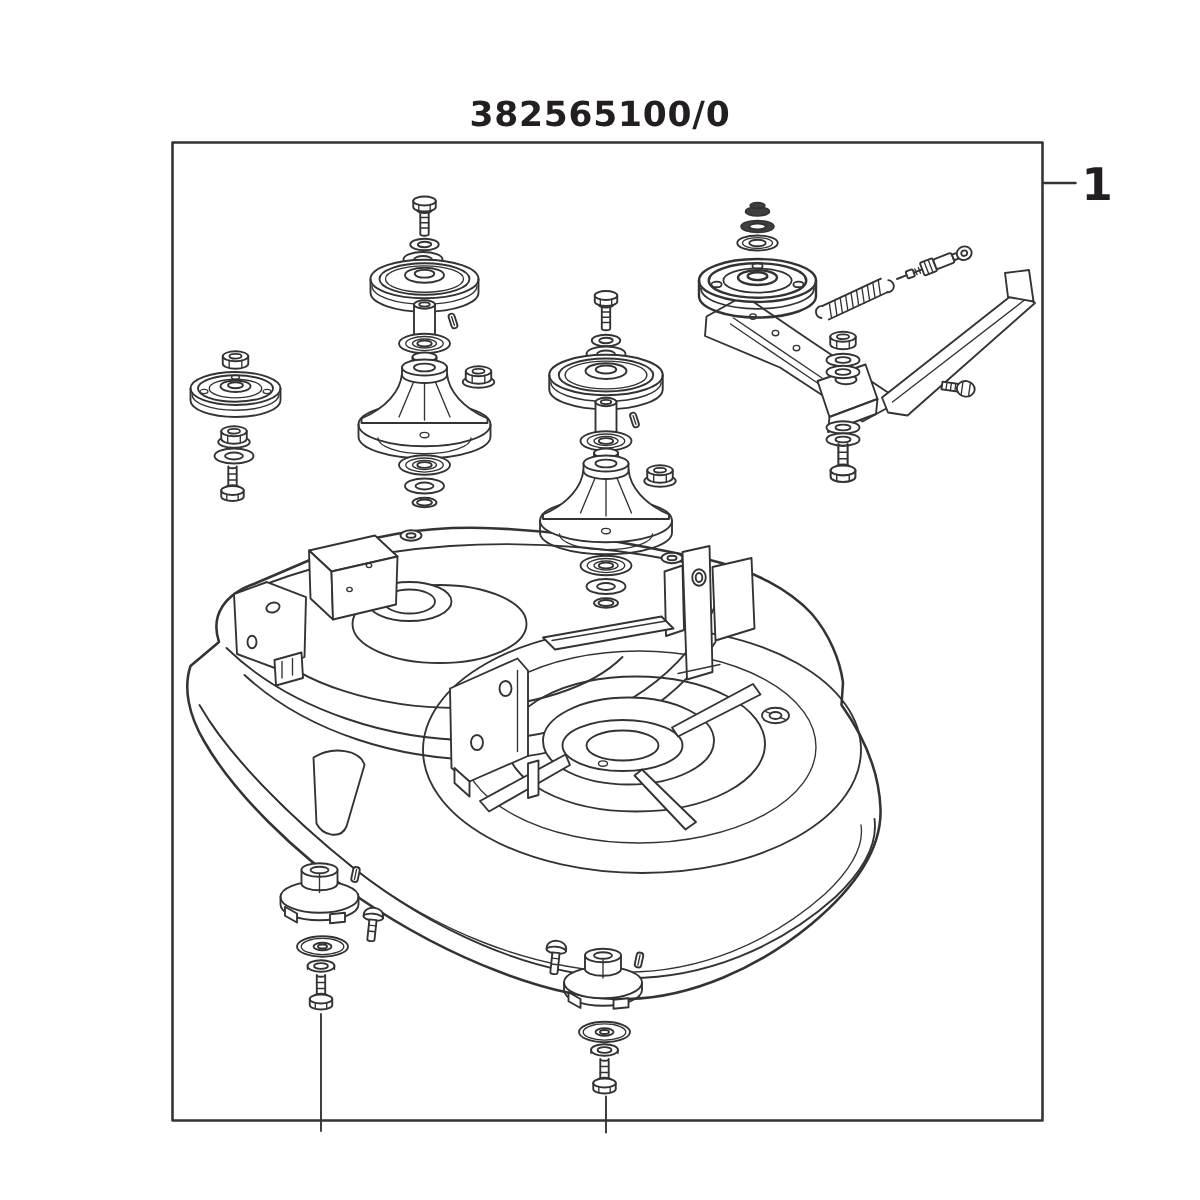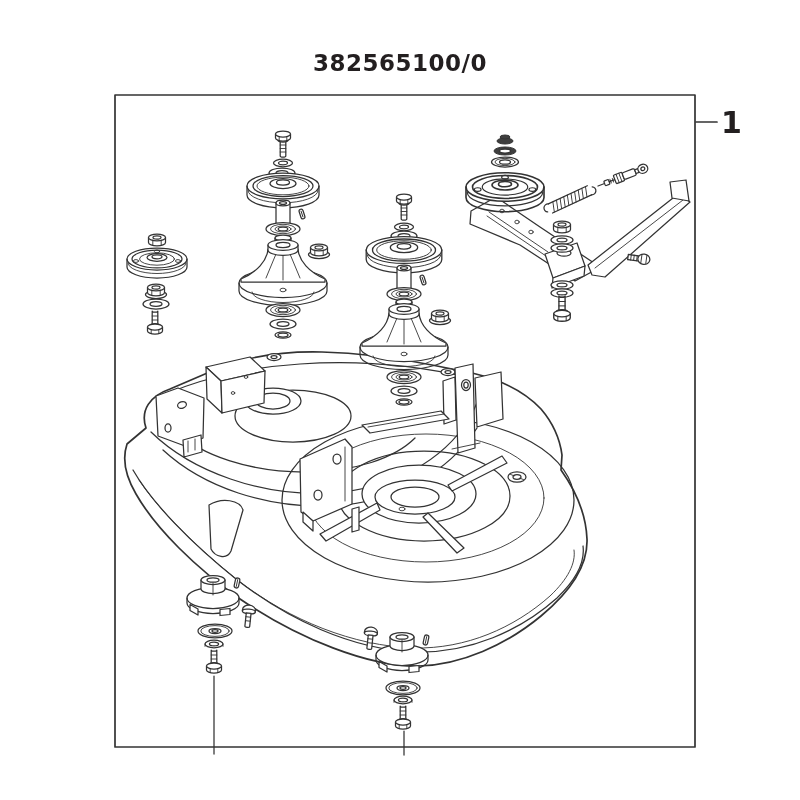--- a/index.html
+++ b/index.html
@@ -1,19 +1,19 @@
 <!DOCTYPE html>
 <html style="--ink: #333333;"><head>
 <meta charset="utf-8">
 <style>
   :root { --ink:#333333; }
   html,body { margin:0; padding:0; background:#ffffff; }
   .stage { position:relative; width:800px; height:800px; background:#fff; overflow:hidden;
            font-family:"DejaVu Sans","Liberation Sans",sans-serif; }
-  .title { position:absolute; top:50px; left:0; width:800px; text-align:center;
+  .title { position:absolute; top:64px; left:0; width:800px; text-align:center;
            font-size:23px; font-weight:bold; color:#231f20; letter-spacing:.5px; }
   svg.diagram { position:absolute; left:0; top:0; }
   .s  { stroke:var(--ink); stroke-width:1.25; fill:none; stroke-linecap:round; stroke-linejoin:round; }
   .f  { stroke:var(--ink); stroke-width:1.25; fill:#ffffff; stroke-linecap:round; stroke-linejoin:round; }
   .d  { stroke:var(--ink); stroke-width:1; fill:#3f3f3f; }
   .thin  { stroke-width:0.9; }
   .thick { stroke-width:1.7; }
   .callout-text { font-family:"DejaVu Sans","Liberation Sans",sans-serif; font-size:30px; font-weight:bold; fill:#231f20; }
 </style>
 </head>

